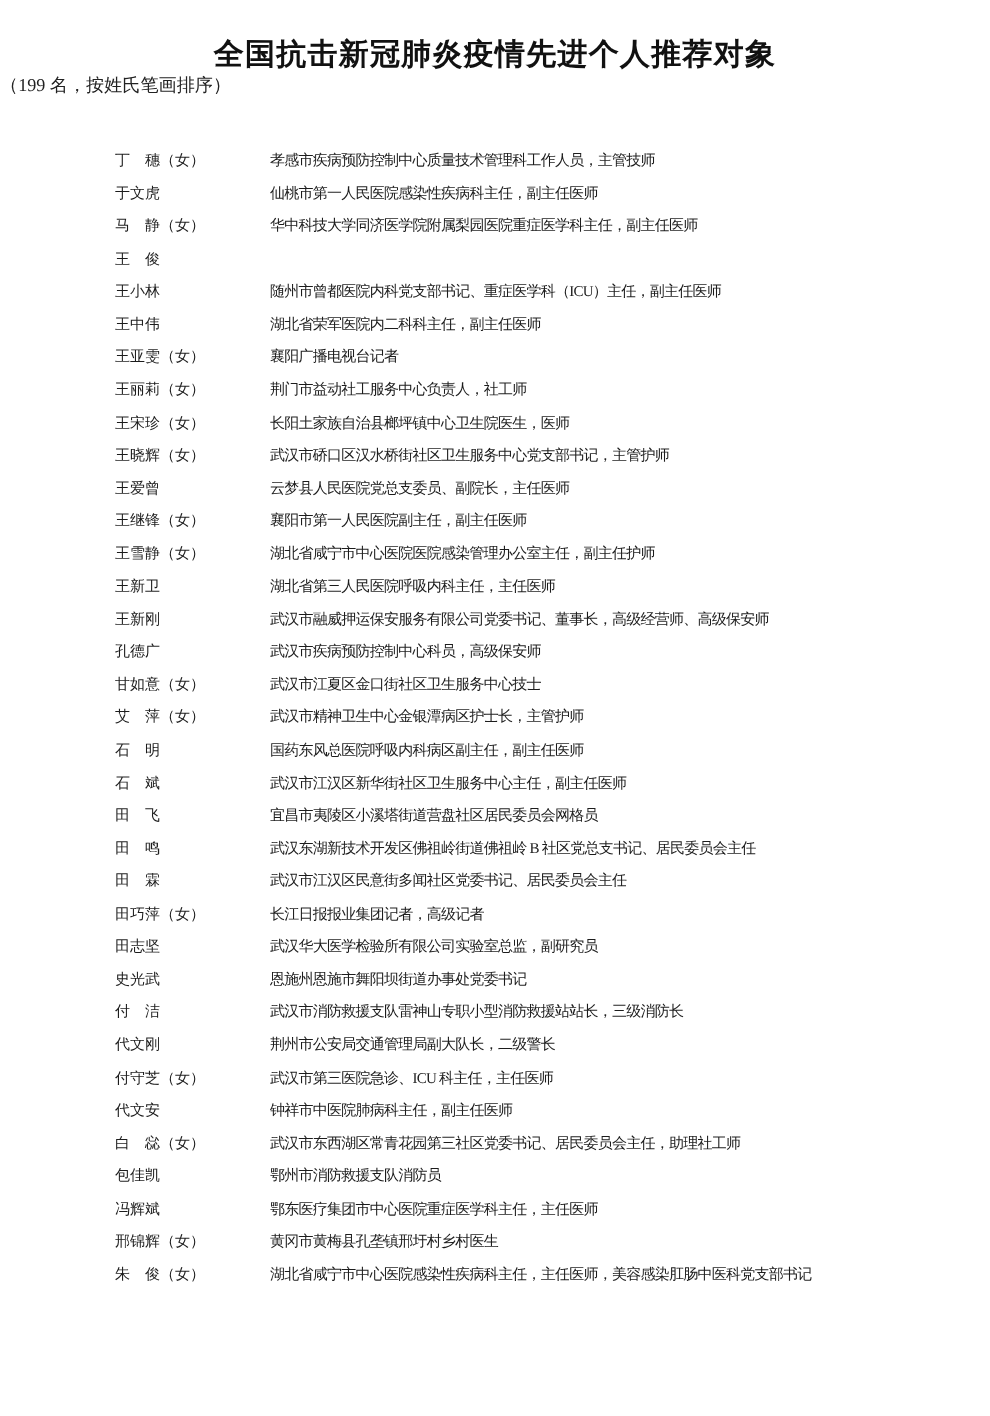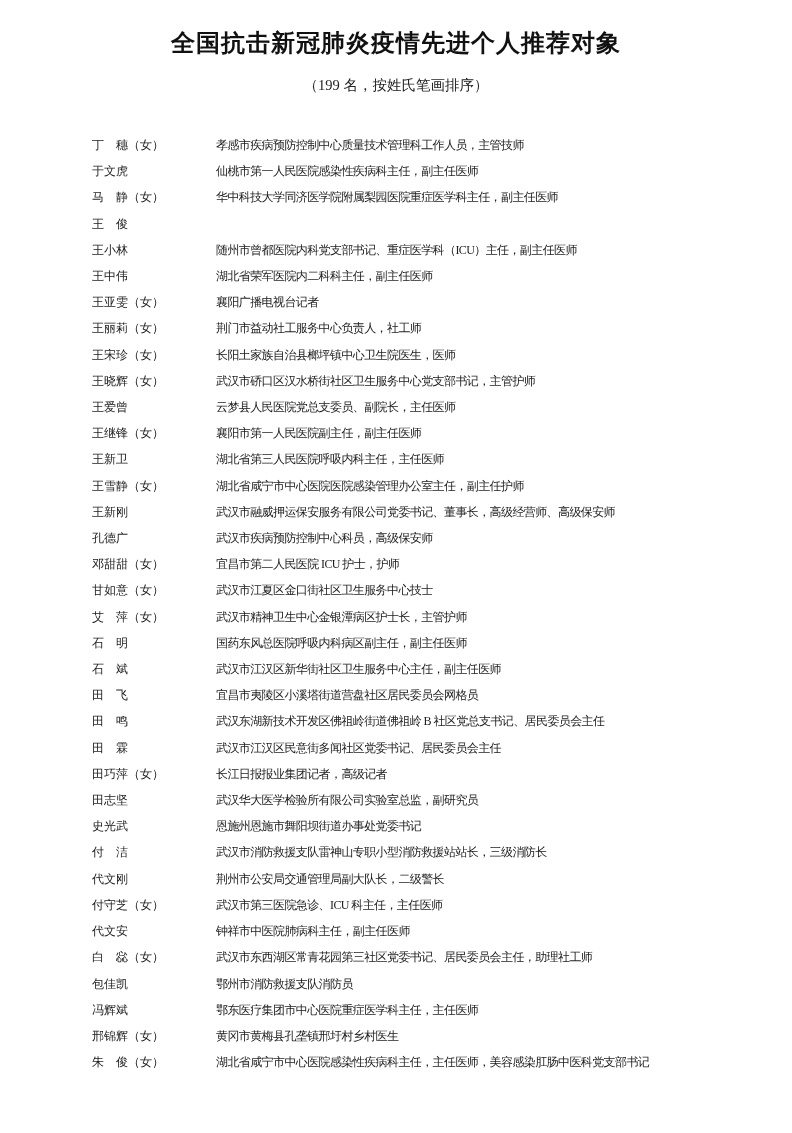--- a/index.html
+++ b/index.html
@@ -19,22 +19,21 @@
   }
   .doc-title {
     text-align: center;
     padding-top: 27px;
     font-size: 24px;
     font-weight: 700;
     letter-spacing: 1px;
     color: #111;
   }
   .doc-subtitle {
-    text-align: center;
-    margin-top: 17px;
+    text-align: left;
     font-size: 14.5px;
     color: #222;
   }
   .entries {
     margin: 37px 26px 0 92px;
   }
   .entry-row {
     display: flex;
     align-items: flex-start;
     font-size: 12px;
@@ -101,38 +100,34 @@
       </div>
       <div class="entry-row">
         <span class="name-cell"><span>王爱曾</span><span class="gender"></span></span>
         <span class="desc">云梦县人民医院党总支委员、副院长，主任医师</span>
       </div>
       <div class="entry-row">
         <span class="name-cell"><span>王继锋</span><span class="gender">（女）</span></span>
         <span class="desc">襄阳市第一人民医院副主任，副主任医师</span>
       </div>
       <div class="entry-row">
+        <span class="name-cell"><span>王雪静</span><span class="gender">（女）</span></span>
+        <span class="desc">湖北省咸宁市中心医院医院感染管理办公室主任，副主任护师</span>
+      </div>
+      <div class="entry-row">
         <span class="name-cell"><span>王新卫</span><span class="gender"></span></span>
         <span class="desc">湖北省第三人民医院呼吸内科主任，主任医师</span>
       </div>
       <div class="entry-row">
-        <span class="name-cell"><span>王雪静</span><span class="gender">（女）</span></span>
-        <span class="desc">湖北省咸宁市中心医院医院感染管理办公室主任，副主任护师</span>
-      </div>
-      <div class="entry-row">
         <span class="name-cell"><span>王新刚</span><span class="gender"></span></span>
         <span class="desc">武汉市融威押运保安服务有限公司党委书记、董事长，高级经营师、高级保安师</span>
       </div>
       <div class="entry-row">
         <span class="name-cell"><span>孔德广</span><span class="gender"></span></span>
         <span class="desc">武汉市疾病预防控制中心科员，高级保安师</span>
-      </div>
-      <div class="entry-row">
-        <span class="name-cell"><span>邓甜甜</span><span class="gender">（女）</span></span>
-        <span class="desc">宜昌市第二人民医院 ICU 护士，护师</span>
       </div>
       <div class="entry-row">
         <span class="name-cell"><span>甘如意</span><span class="gender">（女）</span></span>
         <span class="desc">武汉市江夏区金口街社区卫生服务中心技士</span>
       </div>
       <div class="entry-row">
         <span class="name-cell"><span>艾　萍</span><span class="gender">（女）</span></span>
         <span class="desc">武汉市精神卫生中心金银潭病区护士长，主管护师</span>
       </div>
       <div class="entry-row">

